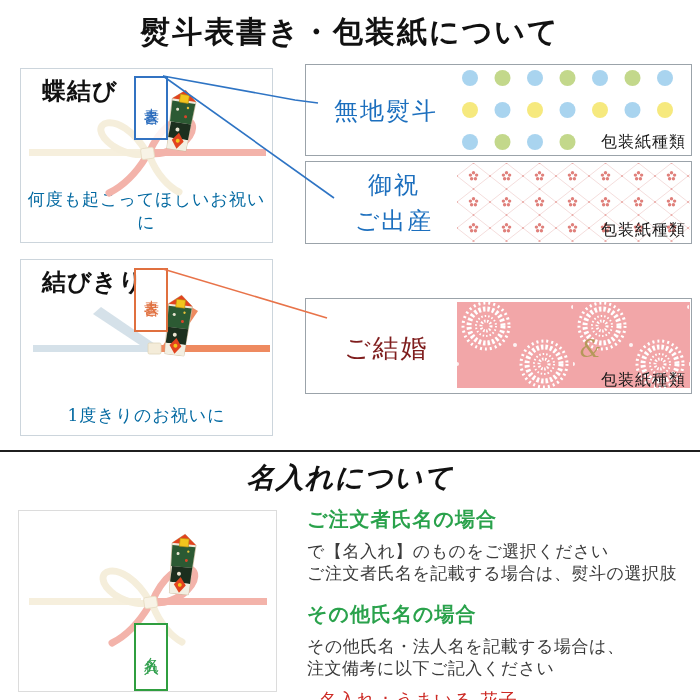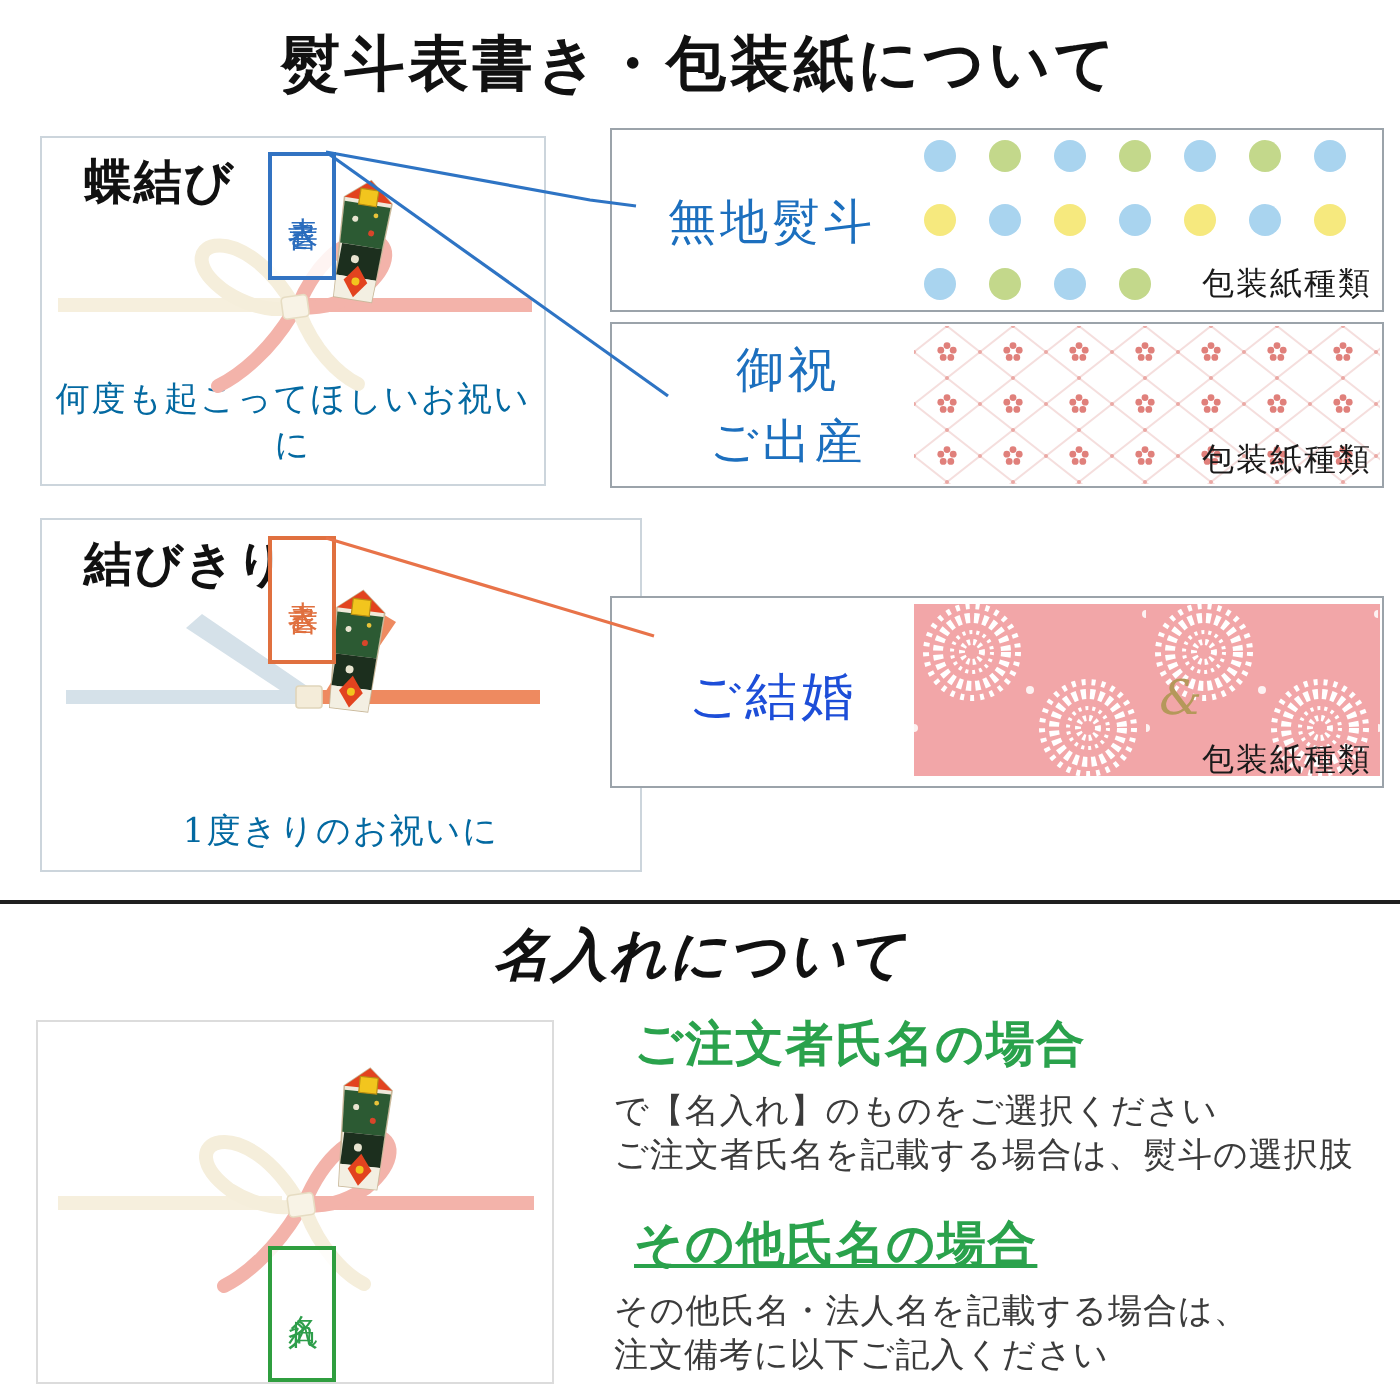--- a/index.html
+++ b/index.html
@@ -10,21 +10,21 @@
   .main-title{position:absolute;top:12px;left:0;width:700px;text-align:center;
     font-size:30px;font-weight:bold;letter-spacing:2px;color:#111;}
   .sub-title{position:absolute;top:459px;left:0;width:700px;text-align:center;
     font-size:28px;font-weight:bold;letter-spacing:1px;color:#111;font-style:italic;}
   .divider{position:absolute;left:0;top:450px;width:700px;height:0;
     border-top:2px solid #1f1f1f;}
 
   
   .nbox{position:absolute;background:#fff;border:1px solid #ccd5dc;}
   .nbox.b1{left:20px;top:68px;width:251px;height:173px;}
-  .nbox.b2{left:20px;top:259px;width:251px;height:175px;padding-left:48px;}
+  .nbox.b2{left:20px;top:259px;width:251px;height:175px;}
   .nbox.b3{left:18px;top:510px;width:257px;height:180px;border-color:#dcdcdc;}
 
   .knot-label{position:absolute;left:10px;top:6px;
     font-family:"DejaVu Sans", sans-serif;font-weight:bold;font-size:24px;
     letter-spacing:1px;color:#111;z-index:3;margin-left:11px;}
 
   .tag-box{position:absolute;width:30px;height:60px;border:2px solid;
     display:flex;align-items:center;justify-content:center;
     writing-mode:vertical-rl;text-orientation:upright;
     font-size:15px;letter-spacing:2px;background:rgba(255,255,255,.85);z-index:3;}
@@ -43,37 +43,37 @@
 
   
   .pbox{position:absolute;left:305px;width:385px;background:#fff;border:1px solid #9ba3aa;}
   .pbox.p1{top:64px;height:90px;}
   .pbox.p2{top:161px;height:81px;}
   .pbox.p3{top:298px;height:94px;}
 
   .pname{position:absolute;font-size:24px;color:#1c6fbe;letter-spacing:2px;z-index:2;}
   .p1 .pname{left:28px;top:30px;}
   .p2 .pname{left:18px;top:5px;width:140px;text-align:center;line-height:36px;}
-  .p3 .pname{left:38px;top:32px;color:#1d4ed8;font-size:26px;}
+  .p3 .pname{left:38px;top:32px;color:#7f1d1d;font-size:26px;}
 
   .pattern-svg{position:absolute;top:1px;right:1px;z-index:1;}
   .p3 .pattern-svg{top:3px;}
 
   .pcap{position:absolute;right:5px;bottom:2px;font-size:16px;color:#1a1a1a;
     letter-spacing:1px;z-index:3;}
   .monogram{position:absolute;right:90px;top:36px;z-index:2;
     font-style:italic;font-size:24px;color:#b5985a;}
 
   
   .connectors{position:absolute;left:0;top:0;z-index:5;pointer-events:none;}
 
   
   .naire-text{position:absolute;left:305px;top:506px;width:390px;}
-  .green-h{font-size:24px;font-weight:bold;color:#2aa24c;letter-spacing:1px;margin:0 0 7px 12px;}
-  .green-h.second{margin-top:17px;text-decoration:underline;}
+  .green-h{font-size:20px;font-weight:bold;color:#2aa24c;letter-spacing:1px;margin:0 0 7px 2px;}
+  .green-h.second{margin-top:17px;}
   .body-line{font-size:17px;color:#3b3b3b;line-height:22px;margin-left:2px;letter-spacing:.5px;}
   .red-line{font-size:18px;color:#cd2a25;margin:9px 0 0 14px;letter-spacing:1px;}
 </style>
 </head>
 <body>
 
 <div class="page">
 
   <div class="main-title">熨斗表書き・包装紙について</div>
 

